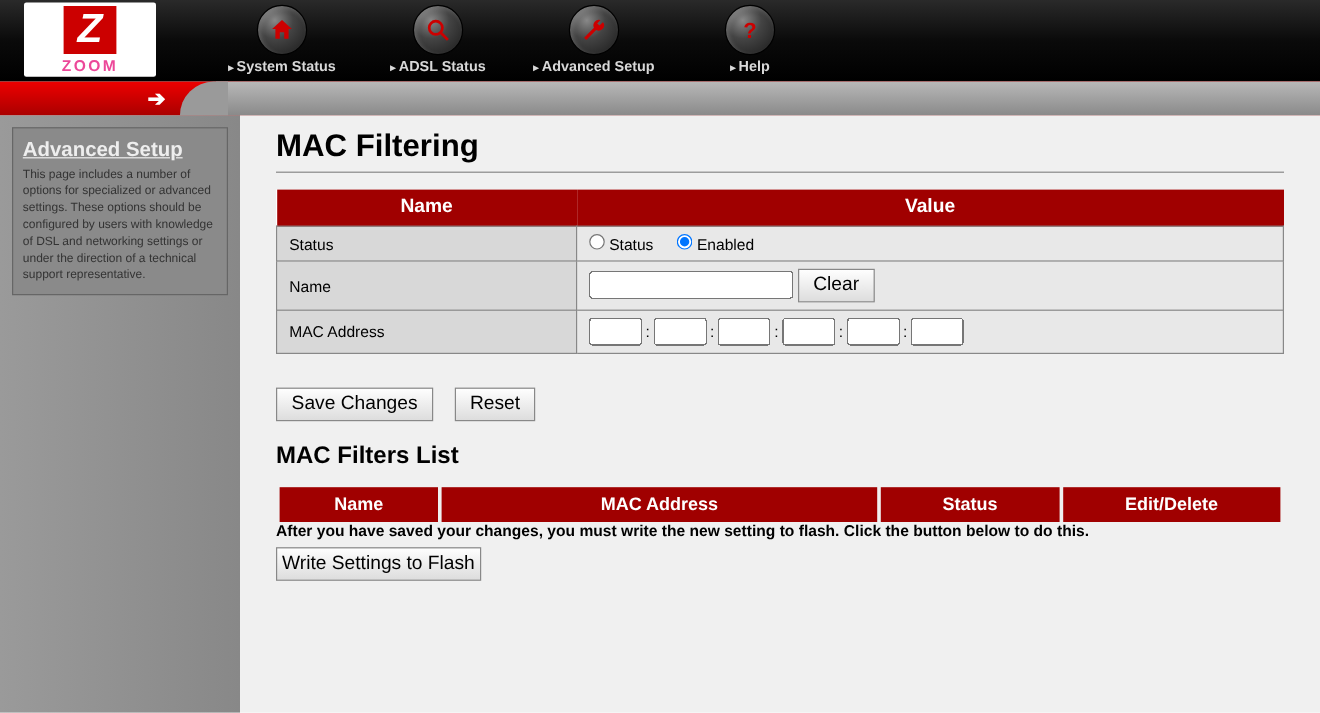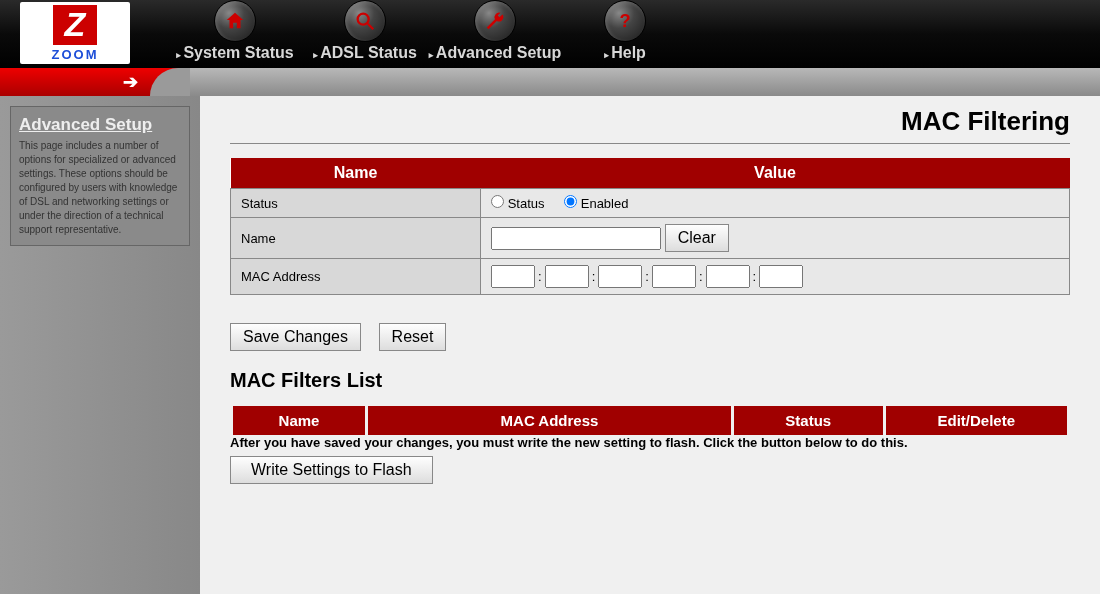--- a/index.html
+++ b/index.html
@@ -2,43 +2,43 @@
 <html><head>
 <meta charset="utf-8">
 <style>
 * { margin: 0; padding: 0; box-sizing: border-box; }
 body { font-family: Arial, sans-serif; font-size: 13px; background: #fff; width: 1100px; }
 
 
 .top-bar { background: linear-gradient(to bottom, #2a2a2a 0%, #0a0a0a 50%, #000 100%); height: 68px; display: flex; align-items: flex-end; padding-bottom: 6px; position: relative; }
 .logo-box { position: absolute; left: 20px; top: 2px; width: 110px; height: 62px; background: #fff; display: flex; flex-direction: column; align-items: center; justify-content: center; border-radius: 2px; }
 .logo-z { width: 44px; height: 40px; background: #c00; color: #fff; font-size: 34px; font-weight: bold; font-style: italic; display: flex; align-items: center; justify-content: center; font-family: 'Arial Black', sans-serif; }
-.logo-text { font-size: 13px; font-weight: bold; letter-spacing: 2px; color: #1d4ed8; margin-top: 2px; }
+.logo-text { font-size: 13px; font-weight: bold; letter-spacing: 2px; color: #ec4899; margin-top: 2px; }
 .nav-items { display: flex; margin-left: 170px; gap: 0; }
 .nav-item { display: flex; flex-direction: column; align-items: center; width: 130px; cursor: pointer; }
 .nav-icon { width: 42px; height: 42px; border-radius: 50%; background: radial-gradient(circle at 35% 30%, #888 0%, #444 40%, #1a1a1a 100%); border: 1px solid #000; display: flex; align-items: center; justify-content: center; margin-bottom: 2px; box-shadow: inset 2px 2px 4px rgba(255,255,255,0.2); }
 .nav-icon svg { width: 22px; height: 22px; }
-.nav-label { color: #d8d8d8; font-size: 16px; font-weight: bold; white-space: nowrap; }
+.nav-label { color: #d8d8d8; font-size: 12px; font-weight: bold; white-space: nowrap; }
 .nav-label::before { content: "▸ "; font-size: 9px; }
 
 
 .ribbon { height: 28px; background: linear-gradient(to bottom, #e00 0%, #c00 50%, #a00 100%); position: relative; display: flex; align-items: center; }
 .ribbon-arrow { width: 150px; height: 100%; display: flex; align-items: center; justify-content: flex-end; padding-right: 12px; }
 .ribbon-arrow::after { content: "➔"; color: #fff; font-size: 18px; font-weight: bold; }
 .ribbon-curve { position: absolute; left: 150px; top: 0; width: 40px; height: 28px; background: #9a9a9a; border-top-left-radius: 28px; }
 .ribbon-rest { position: absolute; left: 180px; right: 0; top: 0; height: 28px; background: linear-gradient(to bottom, #b8b8b8 0%, #8a8a8a 100%); }
 
 
 .body-wrap { display: flex; min-height: 498px; }
 .sidebar { width: 200px; background: linear-gradient(to right, #9a9a9a 0%, #888 100%); padding: 10px; }
 .side-box { background: #8a8a8a; border: 1px solid #666; padding: 8px; }
 .side-title { font-size: 17px; font-weight: bold; color: #eee; text-decoration: underline; margin-bottom: 4px; }
 .side-text { font-size: 10px; color: #333; line-height: 1.4; }
 .main { flex: 1; background: #f0f0f0; padding: 10px 30px 20px 30px; }
-.page-title { font-size: 26px; font-weight: bold; text-align: right; margin-bottom: 6px; }
+.page-title { font-size: 26px; font-weight: bold; text-align: left; margin-bottom: 6px; }
 hr.thin { border: 0; border-top: 1px solid #888; margin-bottom: 14px; }
 
 
 table.cfg { width: 100%; border-collapse: collapse; background: #fff; }
 table.cfg th { background: #a00000; color: #fff; font-weight: bold; padding: 6px; font-size: 16px; text-align: center; }
 table.cfg td { border: 1px solid #888; padding: 6px 10px; background: #d8d8d8; }
 table.cfg td.label { width: 250px; }
 table.cfg td.value { background: #e8e8e8; }
 .radio-row label { margin-right: 16px; }
 input[type="text"].name-inp { width: 170px; padding: 2px; }
@@ -157,15 +157,15 @@
           <tr>
         <th style="width:16%">Name</th>
         <th style="width:44%">MAC Address</th>
         <th style="width:18%">Status</th>
         <th style="width:22%">Edit/Delete</th>
       </tr>
     </tbody>
       </table>
 
     <div class="flash-note">After you have saved your changes, you must write the new setting to flash. Click the button below to do this.</div>
-    <button class="std" style="padding:4px 20px">Write Settings to Flash</button>
+    <button class="std" style="padding:4px 4px">Write Settings to Flash</button>
   </div>
 </div>
 
 </body></html>

